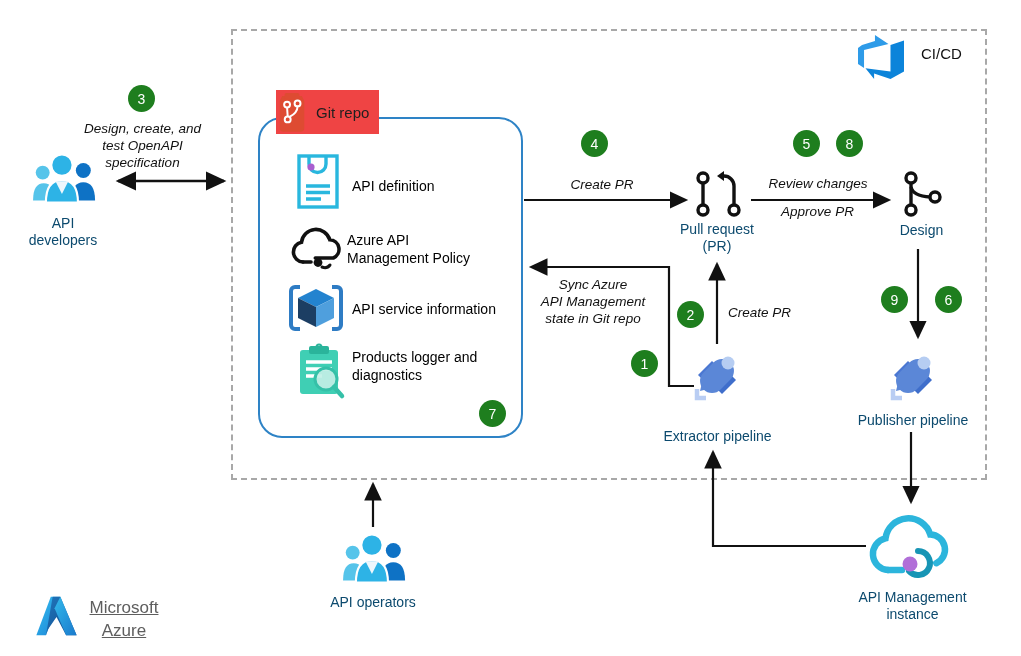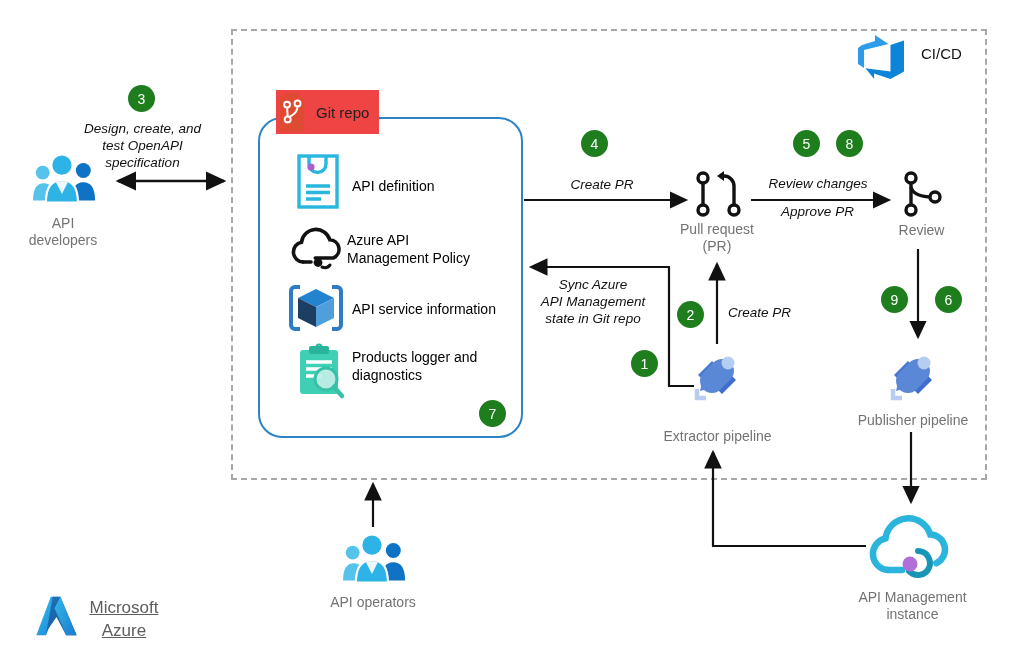--- a/index.html
+++ b/index.html
@@ -1,19 +1,19 @@
 <!DOCTYPE html>
 <html><head>
 <meta charset="utf-8">
 <style>
   html,body{margin:0;padding:0;}
   body{width:1021px;height:656px;position:relative;background:#ffffff;
        font-family:"Liberation Sans","DejaVu Sans",sans-serif;color:#1a1a1a;overflow:hidden;}
   .abs{position:absolute;}
-  .lbl{font-size:14px;line-height:17px;color:#737373;white-space:pre-line;text-align:center;}
+  .lbl{font-size:14px;line-height:17px;color:#0c4a6e;white-space:pre-line;text-align:center;}
   .ann{font-size:13.5px;font-style:italic;line-height:17px;color:#111;white-space:pre-line;text-align:center;}
   .badge{width:27px;height:27px;border-radius:50%;background:#1e7e1e;color:#fff;
          display:flex;align-items:center;justify-content:center;font-size:14px;}
   #dashed-box{left:231px;top:29px;width:752px;height:447px;border:2px dashed #a8a8a8;}
   #git-box{left:258px;top:117px;width:261px;height:317px;border:2px solid #2e83c6;border-radius:24px;}
   #git-header{left:276px;top:90px;height:44px;background:#ef4444;display:flex;align-items:center;gap:8px;padding-right:10px;z-index:3;}
   #git-header .t{font-size:15px;color:#1f1f1f;}
   .rowlbl{font-size:14px;line-height:18px;color:#000000;white-space:pre-line;text-align:left;}
   #cicd-label{left:921px;top:45px;font-size:15px;font-weight:normal;color:#111;}
   #azure-text{left:84px;top:596px;width:80px;font-size:17px;line-height:23px;color:#5e5e5e;text-align:center;white-space:pre-line;text-decoration:underline;}
@@ -135,21 +135,21 @@
 <div class="abs ann" style="left:753px;top:175px;width:130px">Review changes</div>
 <div class="abs ann" style="left:760px;top:203px;width:115px">Approve PR</div>
 
 <svg class="abs" style="left:899px;top:170px" width="44" height="48" viewBox="0 0 44 48">
   <circle cx="12" cy="8" r="5" fill="none" stroke="#111" stroke-width="3.4"></circle>
   <circle cx="12" cy="40" r="5" fill="none" stroke="#111" stroke-width="3.4"></circle>
   <circle cx="36" cy="27" r="5" fill="none" stroke="#111" stroke-width="3.4"></circle>
   <path d="M12 13 V35" stroke="#111" stroke-width="3.4"></path>
   <path d="M12 17 q2 9 19 10" fill="none" stroke="#111" stroke-width="3.4"></path>
 </svg>
-<div class="abs lbl" style="left:884px;top:222px;width:75px">Review</div>
+<div class="abs lbl" style="left:884px;top:222px;width:75px">Design</div>
 
 <div class="abs badge" style="left:881px;top:286px">9</div>
 <div class="abs badge" style="left:935px;top:286px">6</div>
 
 <div class="abs badge" style="left:677px;top:301px">2</div>
 <div class="abs ann" style="left:728px;top:304px;width:75px;text-align:left">Create PR</div>
 
 <div class="abs ann" style="left:528px;top:276px;width:130px">Sync Azure
 API Management
 state in Git repo</div>

